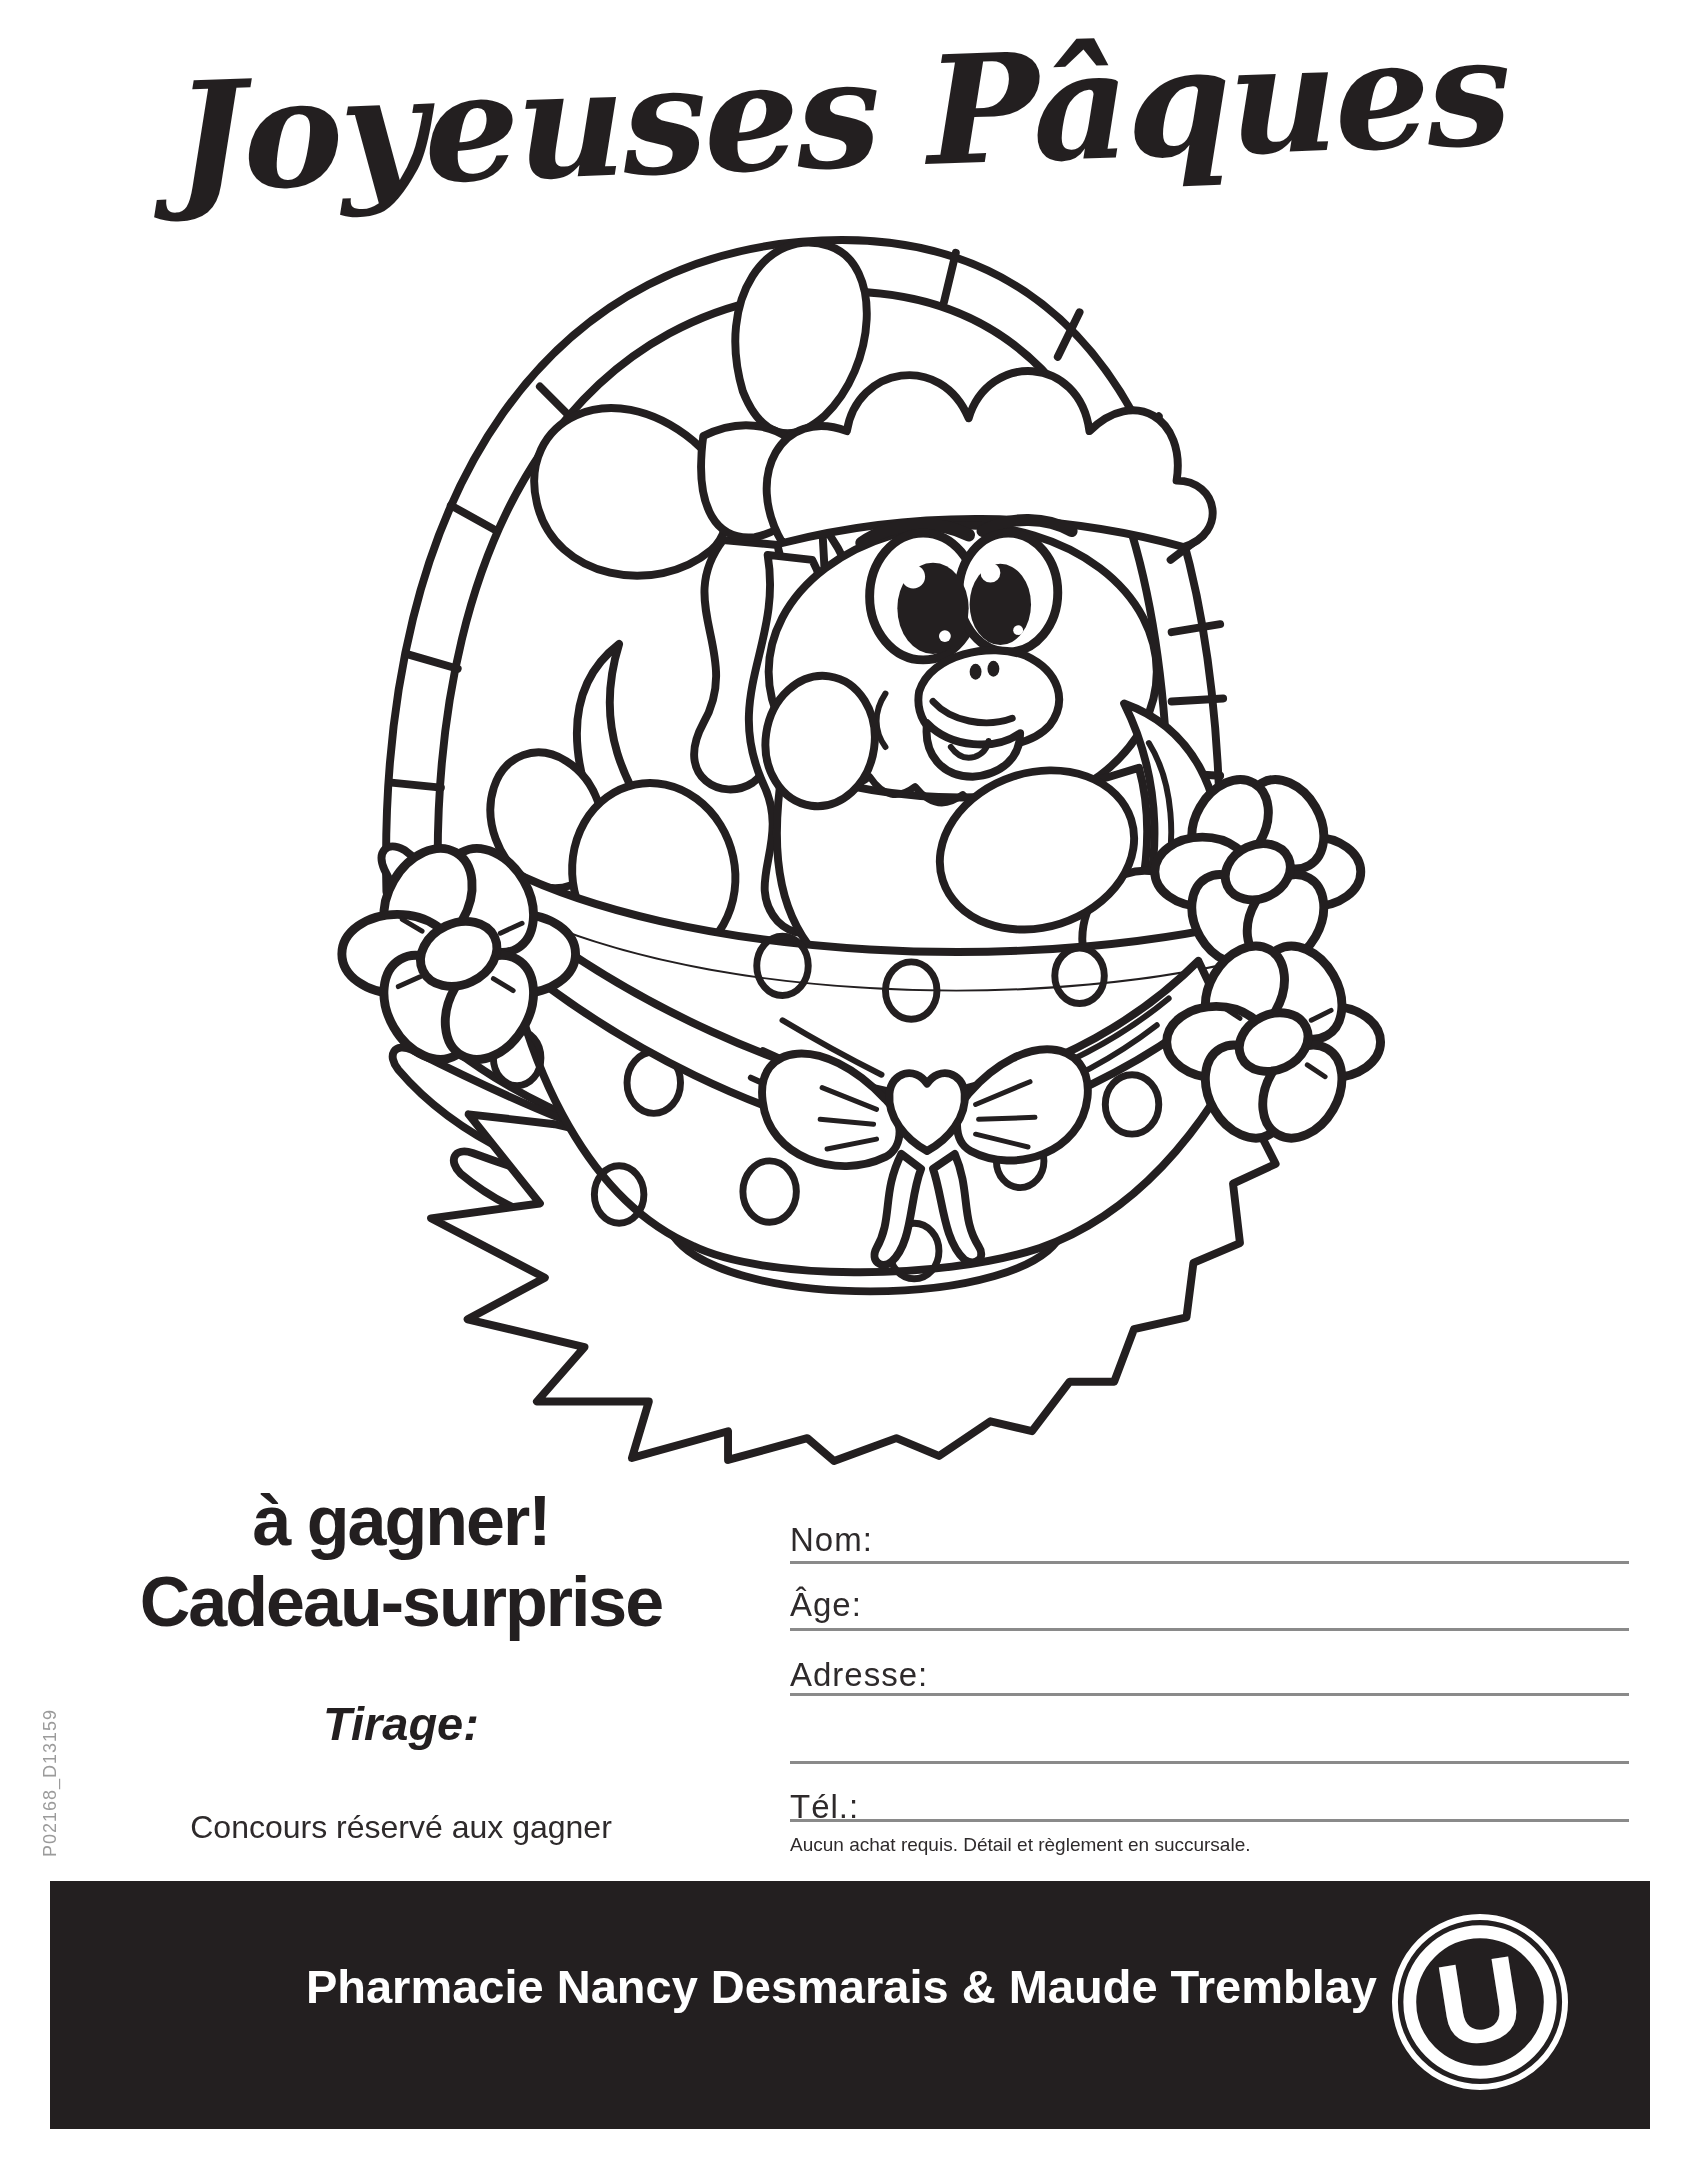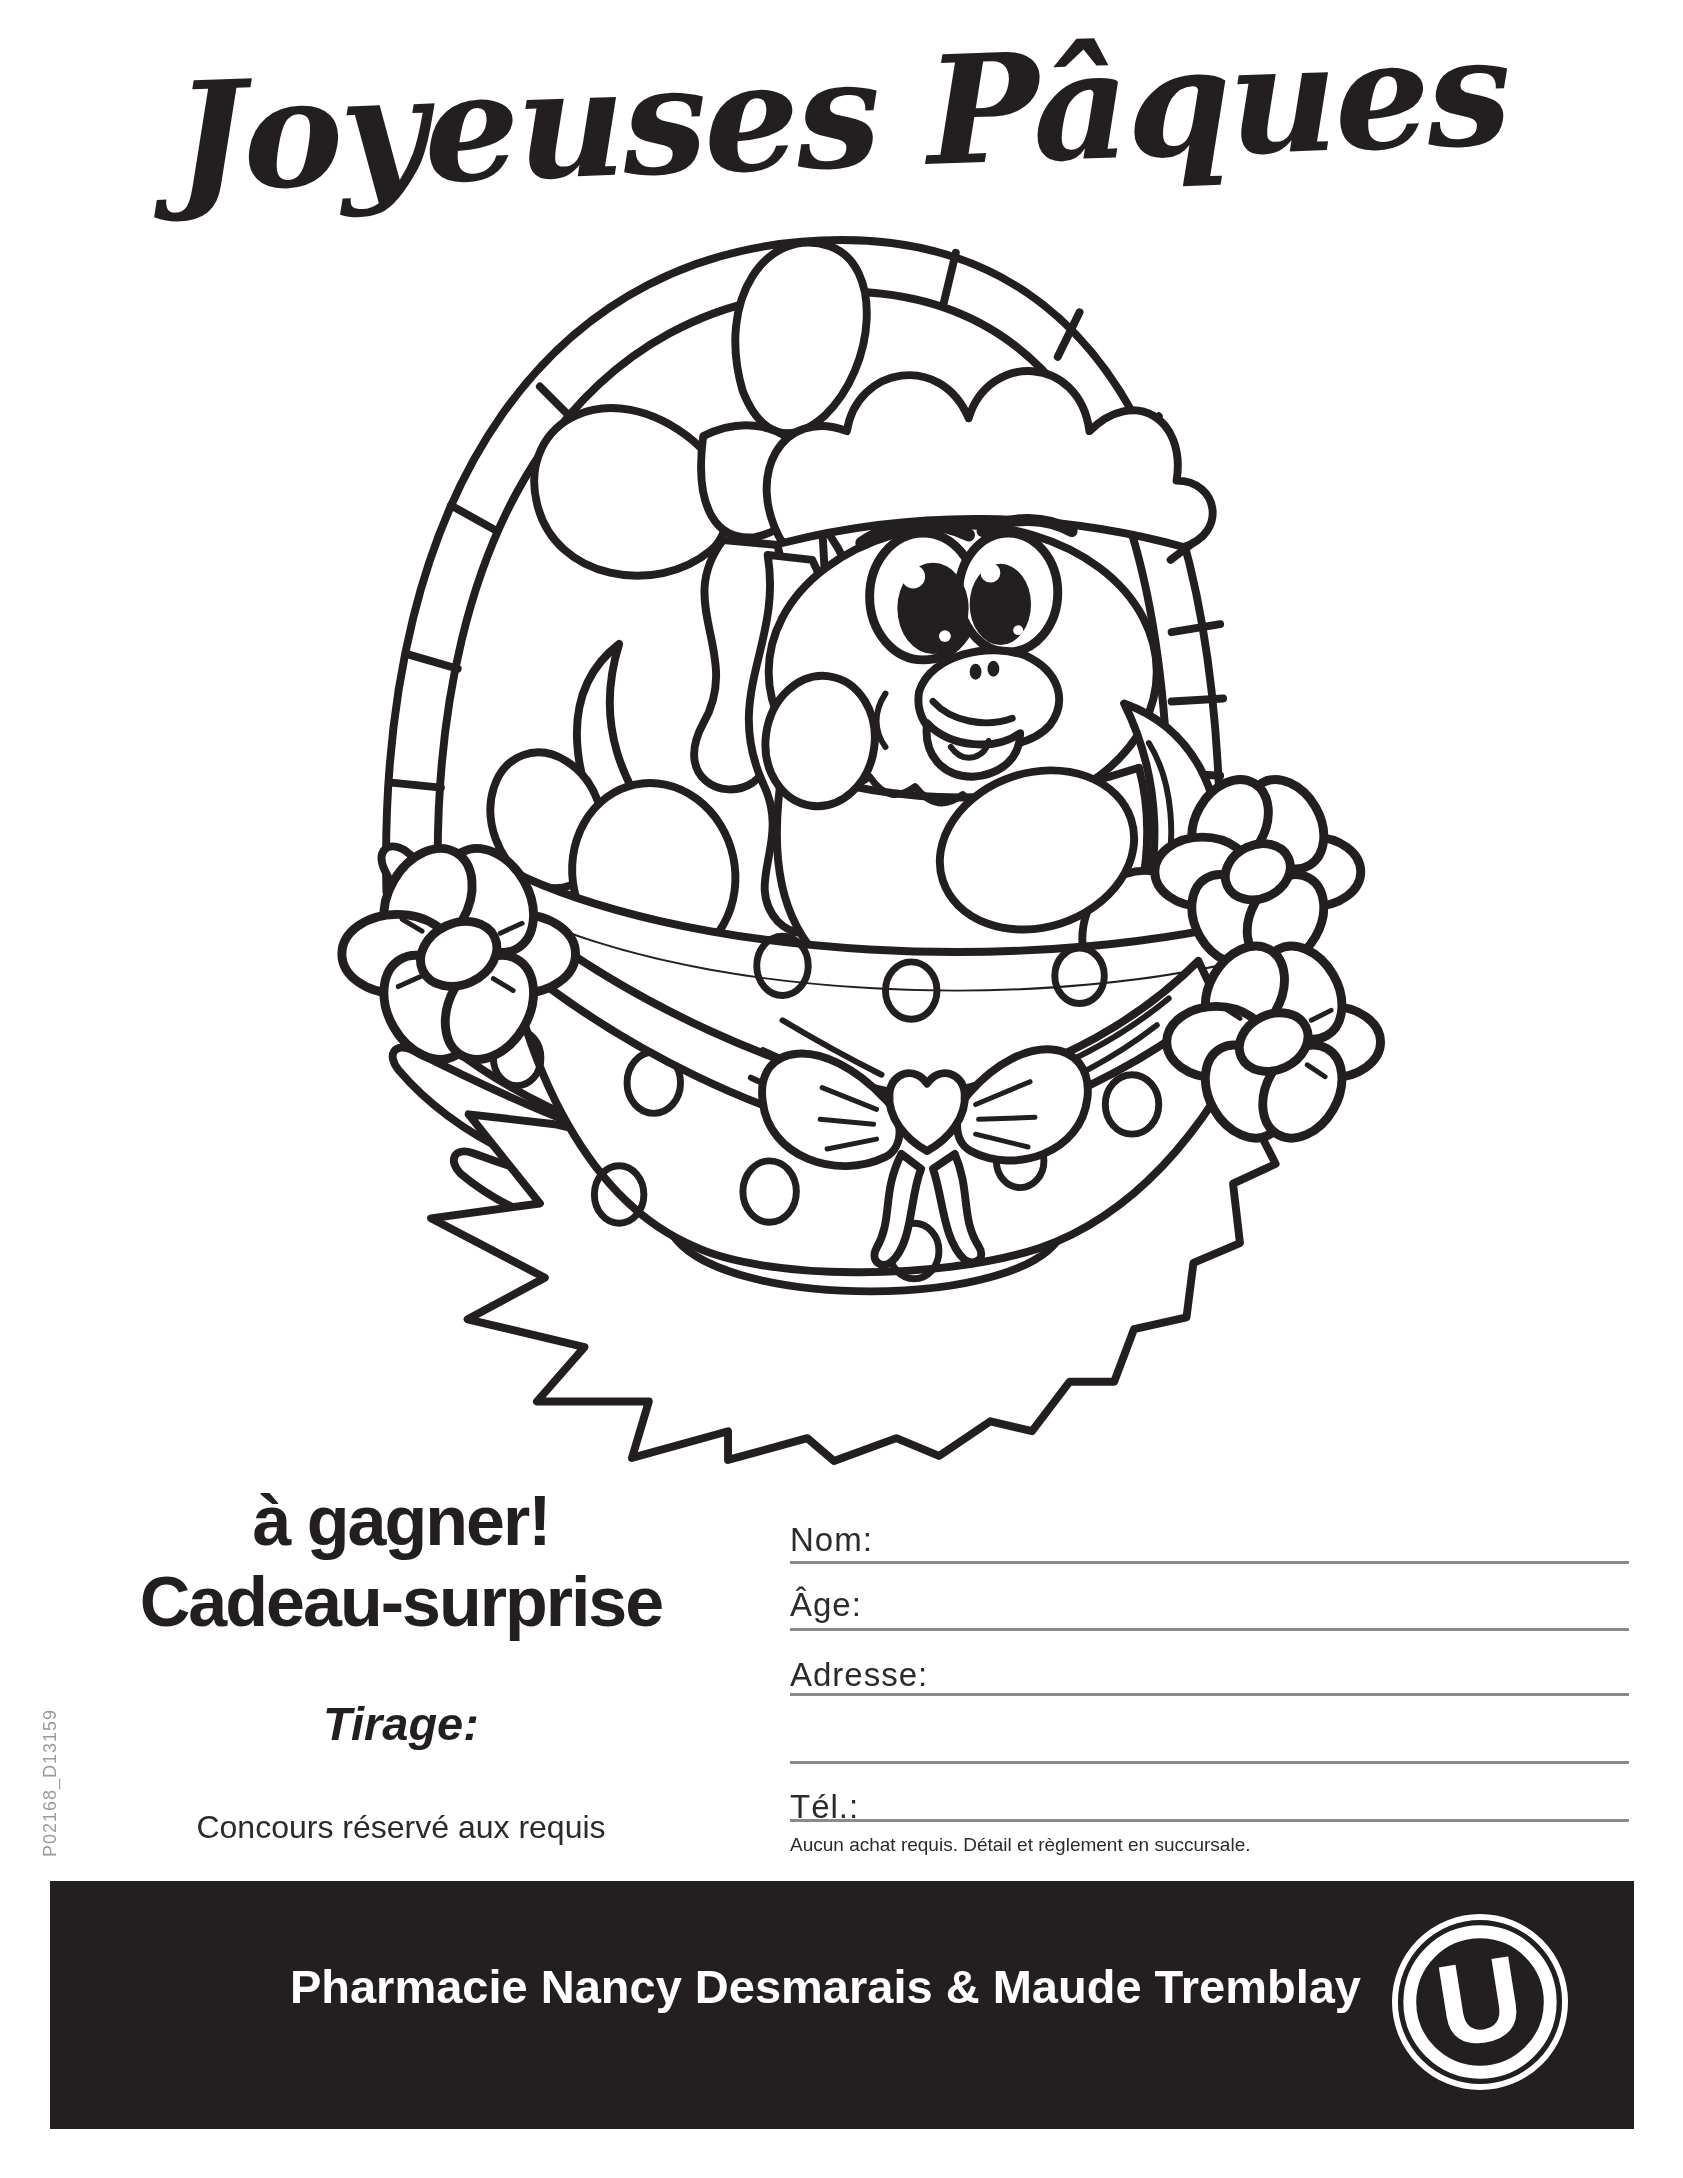--- a/index.html
+++ b/index.html
@@ -32,21 +32,21 @@
   .row-age  .f-label{position:absolute;left:0;top:71px;}
   .line-age {position:absolute;left:0;top:113px;}
   .row-adr  .f-label{position:absolute;left:0;top:141px;}
   .line-adr {position:absolute;left:0;top:178px;}
   .line-adr2{position:absolute;left:0;top:246px;}
   .row-tel  .f-label{position:absolute;left:0;top:273px;}
   .line-tel {position:absolute;left:0;top:304px;}
   .disclaimer{position:absolute;left:0;top:319px;font-size:19px;font-weight:300;color:#2e2a2b;}
   .footer{
     position:absolute;left:50px;top:1881px;width:1584px;height:248px;
-    background:#231f20;color:#ffffff;
+    background:#231f20;color:#ffffff;padding-left:16px;
   }
   .footer-text{position:absolute;right:273px;top:79px;text-align:right;white-space:nowrap;}
   .footer-text .l1{font-size:47px;font-weight:bold;line-height:53px;}
   .footer-text .l2{font-size:41px;font-weight:300;line-height:48px;}
   .footer-text .l3{font-size:41px;font-weight:300;line-height:47px;}
   .logo{position:absolute;left:1341px;top:32px;width:178px;height:178px;}
 </style>
 </head>
 <body>
 
@@ -218,21 +218,21 @@
           <path d="M 1022,798 l -18,-12"></path>
         </g>
     </g>
   </svg>
 
   <div class="promo">
     <div class="big">à gagner!</div>
     <div class="big">Cadeau-surprise</div>
     <div class="tirage">Tirage:</div>
     <div class="small">
-      <div>Concours réservé aux requis</div>
+      <div>Concours réservé aux gagner</div>
     </div>
   </div>
 
   <div class="plate-code">P02168_D13159</div>
 
   <div class="form">
     <div class="row-nom">
         <span class="f-label">Nom:</span>
       </div>
     <div class="f-line line-nom"></div>

